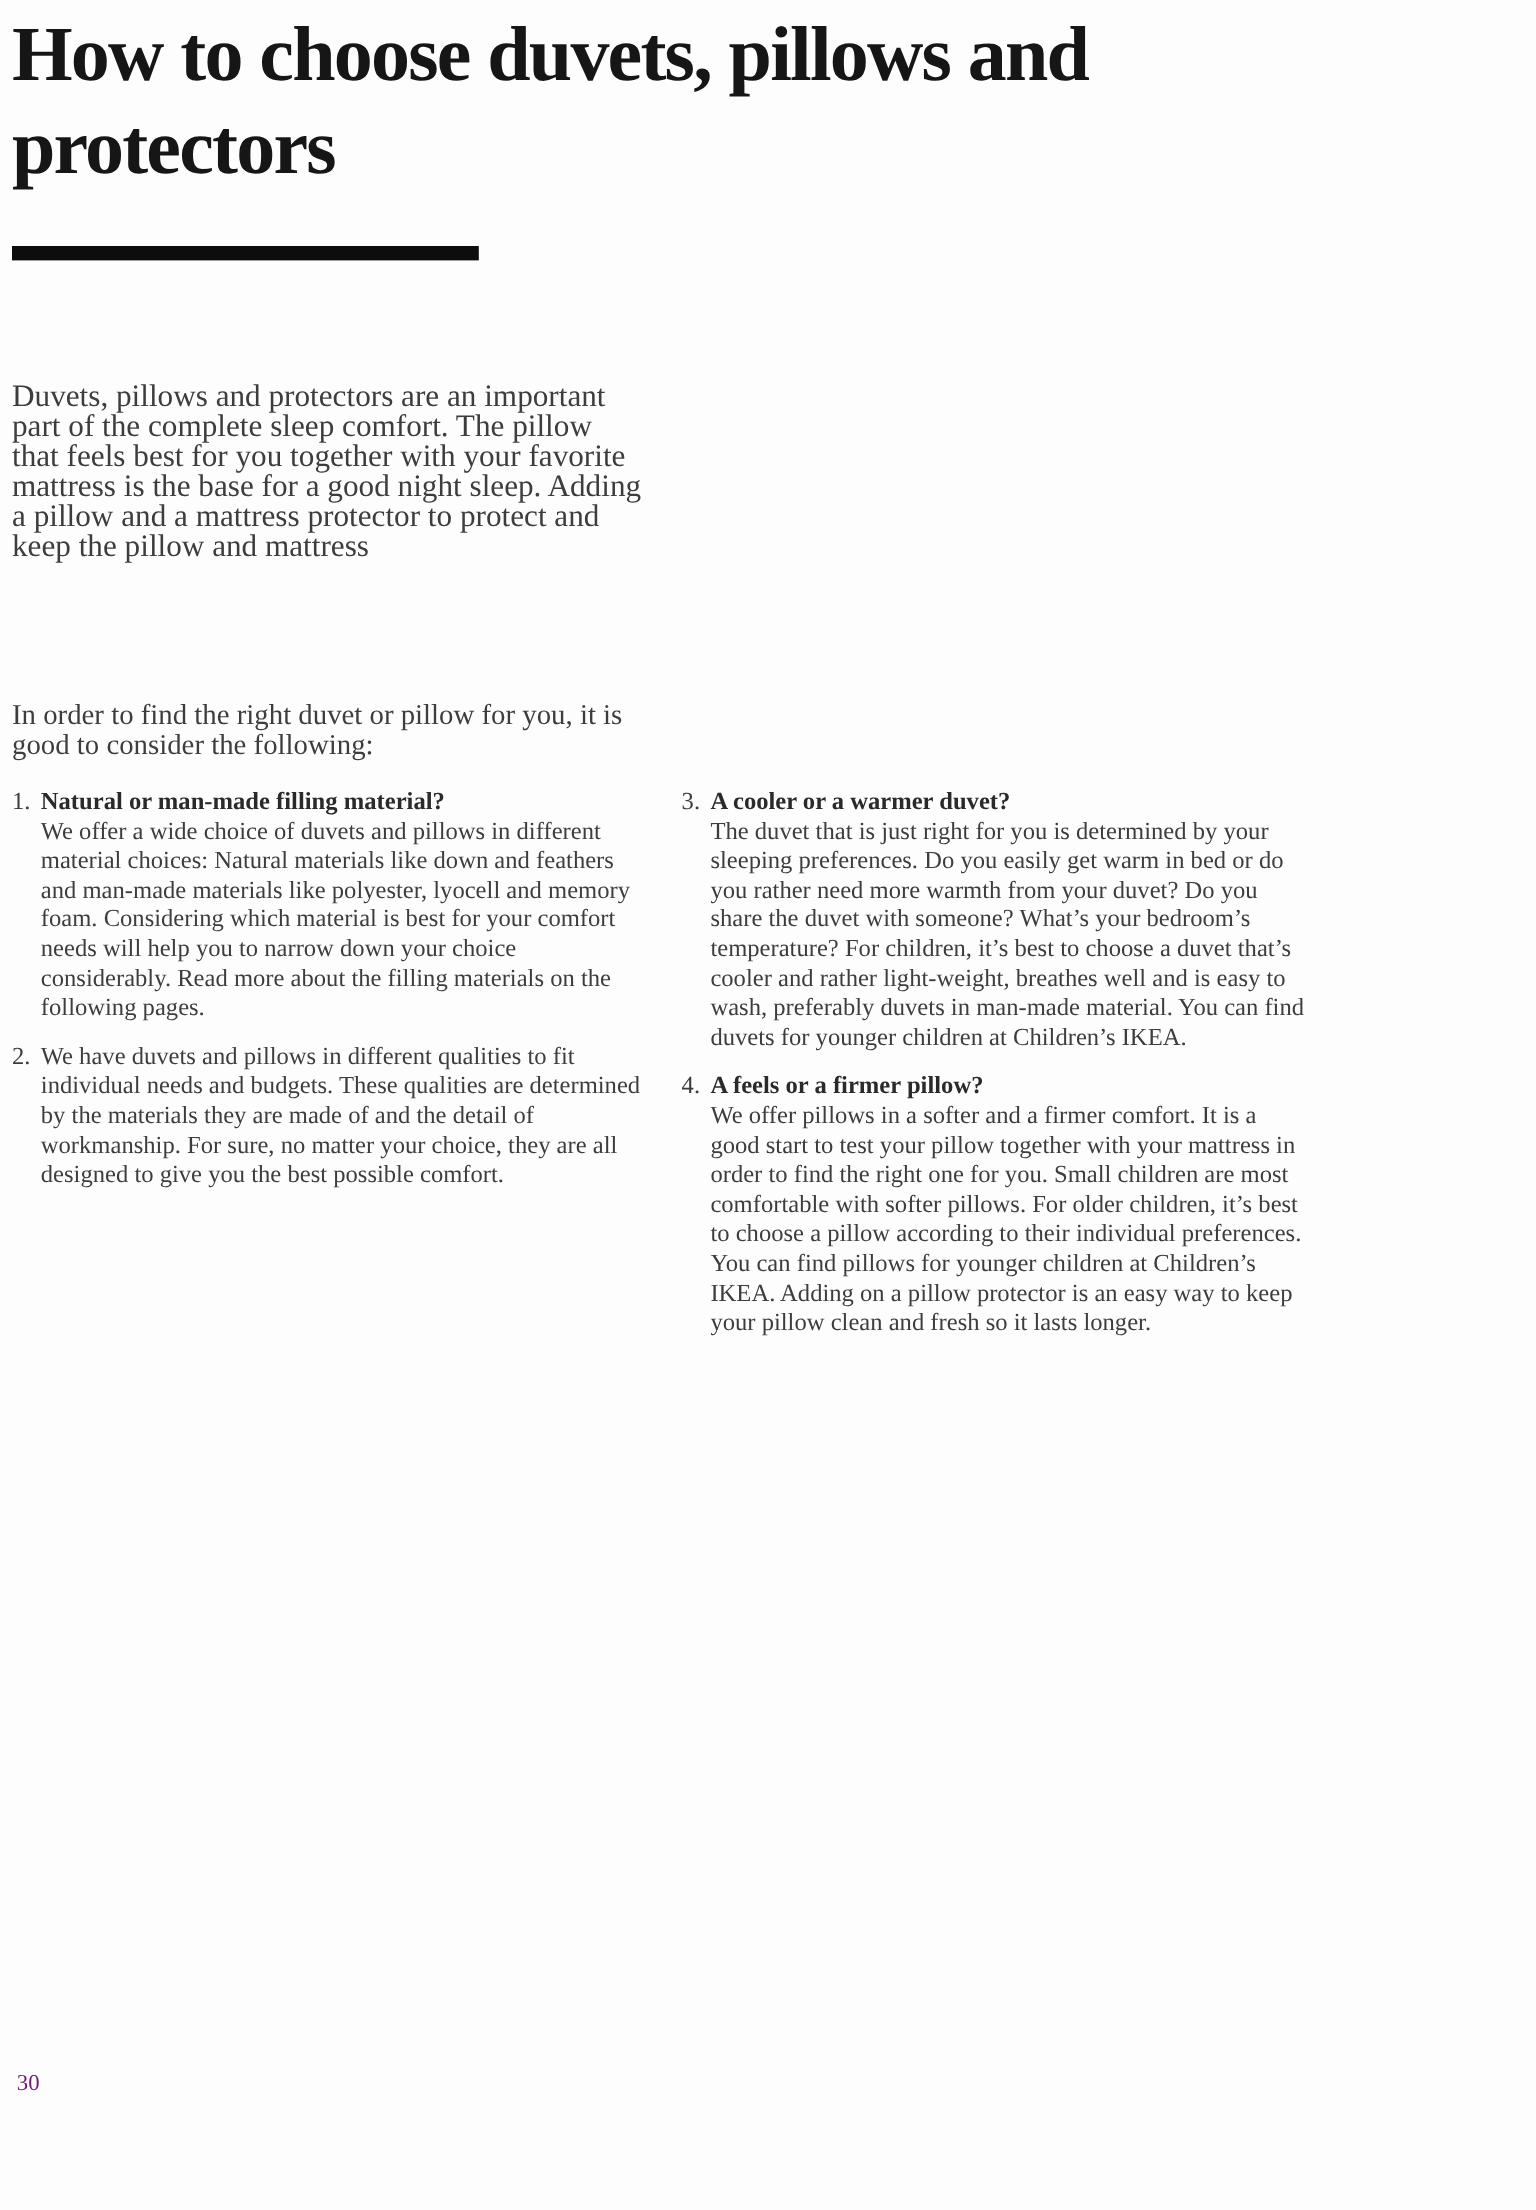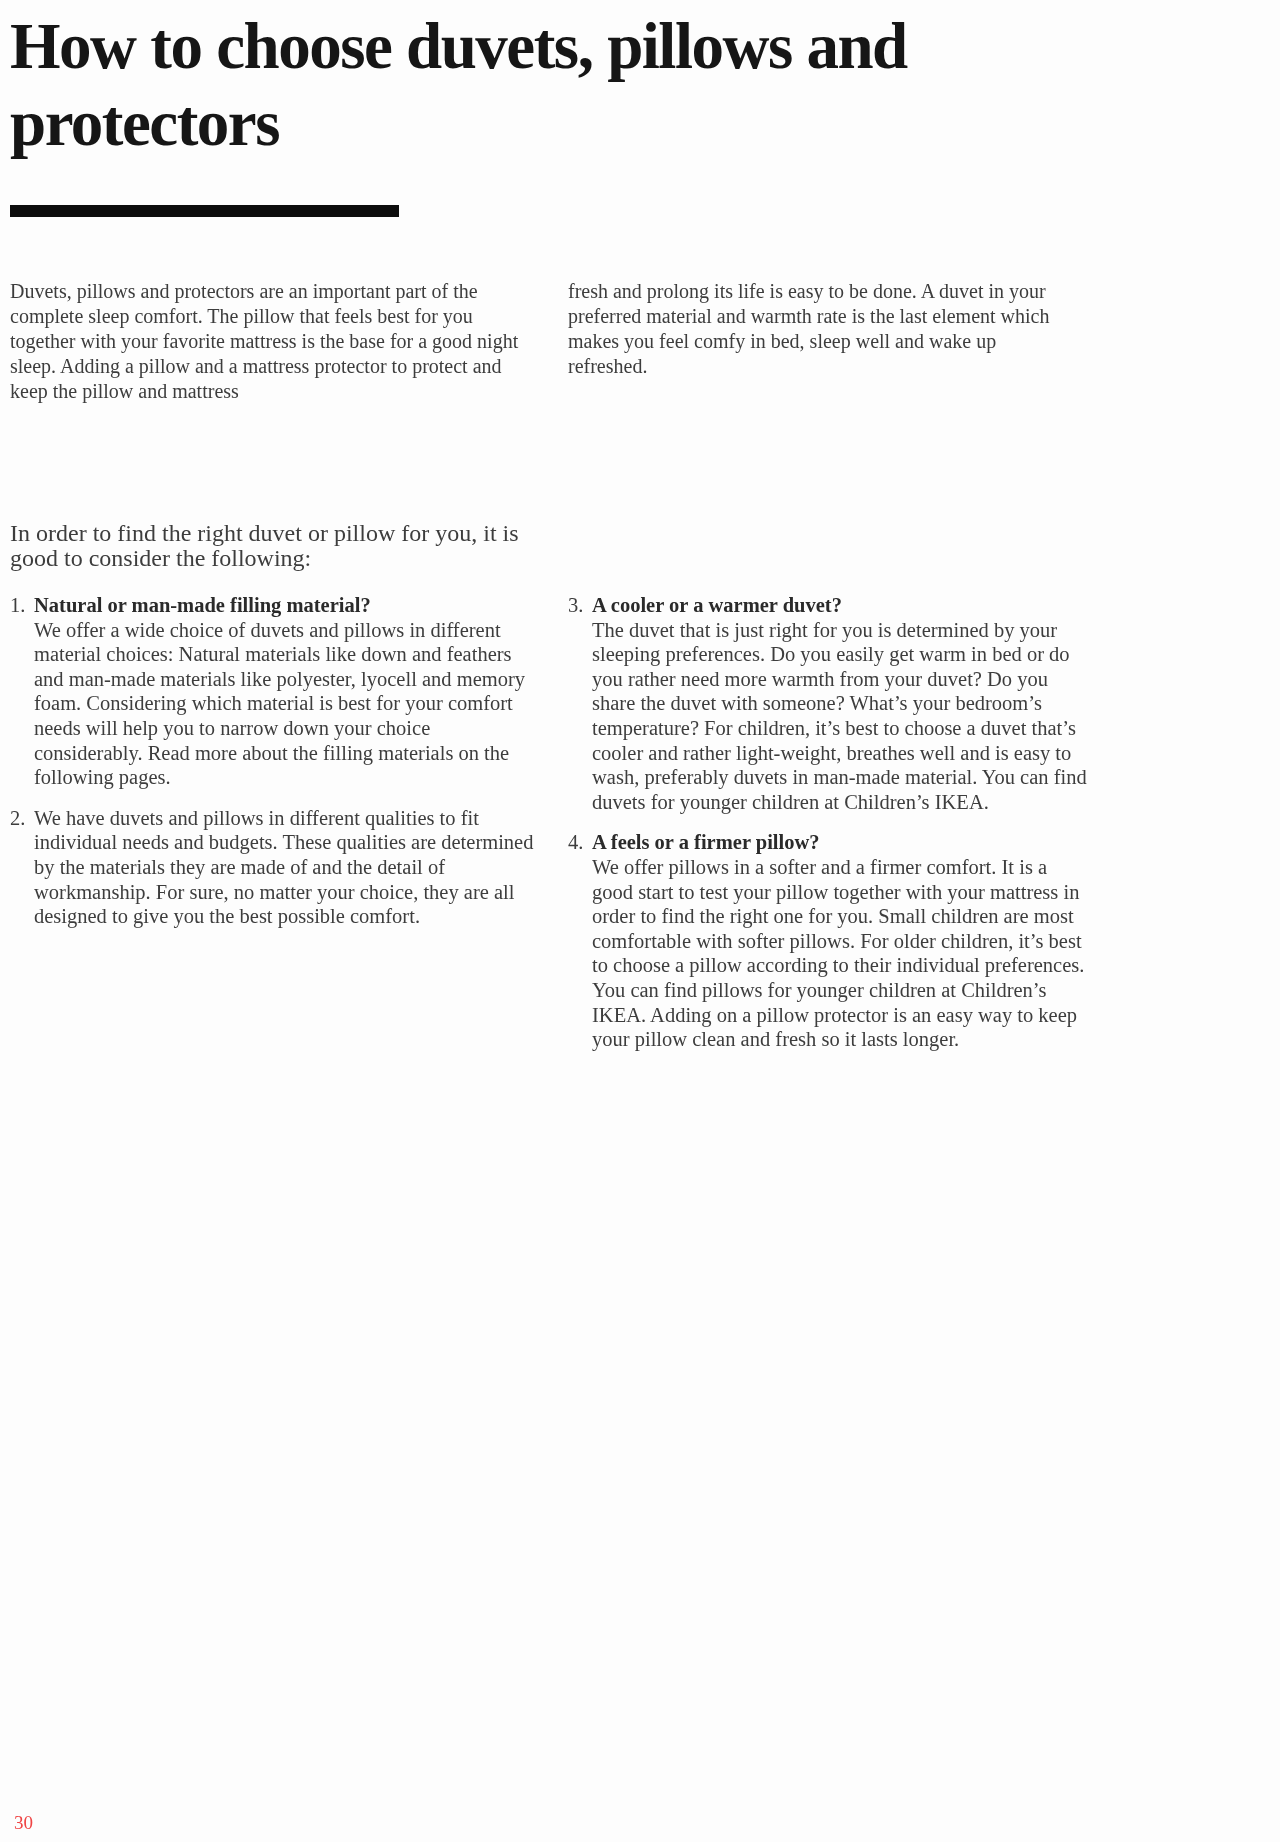--- a/index.html
+++ b/index.html
@@ -32,22 +32,22 @@
   .rule {
     width: 389px;
     height: 12px;
     background: #0d0d0d;
     margin-top: 43px;
   }
   .intro {
     display: grid;
     grid-template-columns: 526px 508px;
     column-gap: 32px;
-    margin-top: 62px;
-    font-size: 20px;
+    margin-top: 100px;
+    font-size: 26px;
     line-height: 25px;
     color: #3d3d3d;
   }
   .intro p { margin: 0; }
   .consider {
     margin: 117px 0 16px 0;
     width: 510px;
     font-size: 24px;
     line-height: 25px;
     color: #3d3d3d;
@@ -72,37 +72,36 @@
   }
   .item-heading {
     display: block;
     font-weight: 700;
     color: #2a2a2a;
   }
   .item-body { display: block; }
   .page-number {
     position: absolute;
     left: 14px;
-    top: 1812px;
+    top: 1726px;
     font-size: 19px;
-    color: #ef4444;
+    color: #701a75;
   }
 </style>
 </head>
 <body>
 
 <div class="page">
 
   <h1 class="title">How to choose duvets, pillows and protectors</h1>
 
   <div class="rule"></div>
 
   <div class="intro">
     <p>Duvets, pillows and protectors are an important part of the complete sleep comfort. The pillow that feels best for you together with your favorite mattress is the base for a good night sleep. Adding a pillow and a mattress protector to protect and keep the pillow and mattress</p>
-    <p>fresh and prolong its life is easy to be done. A duvet in your preferred material and warmth rate is the last element which makes you feel comfy in bed, sleep well and wake up refreshed.</p>
   </div>
 
   <p class="consider">In order to find the right duvet or pillow for you, it is good to consider the following:</p>
 
   <div class="list">
 
     <div class="col">
 
       <div class="item">
         <span class="num">1.</span>

